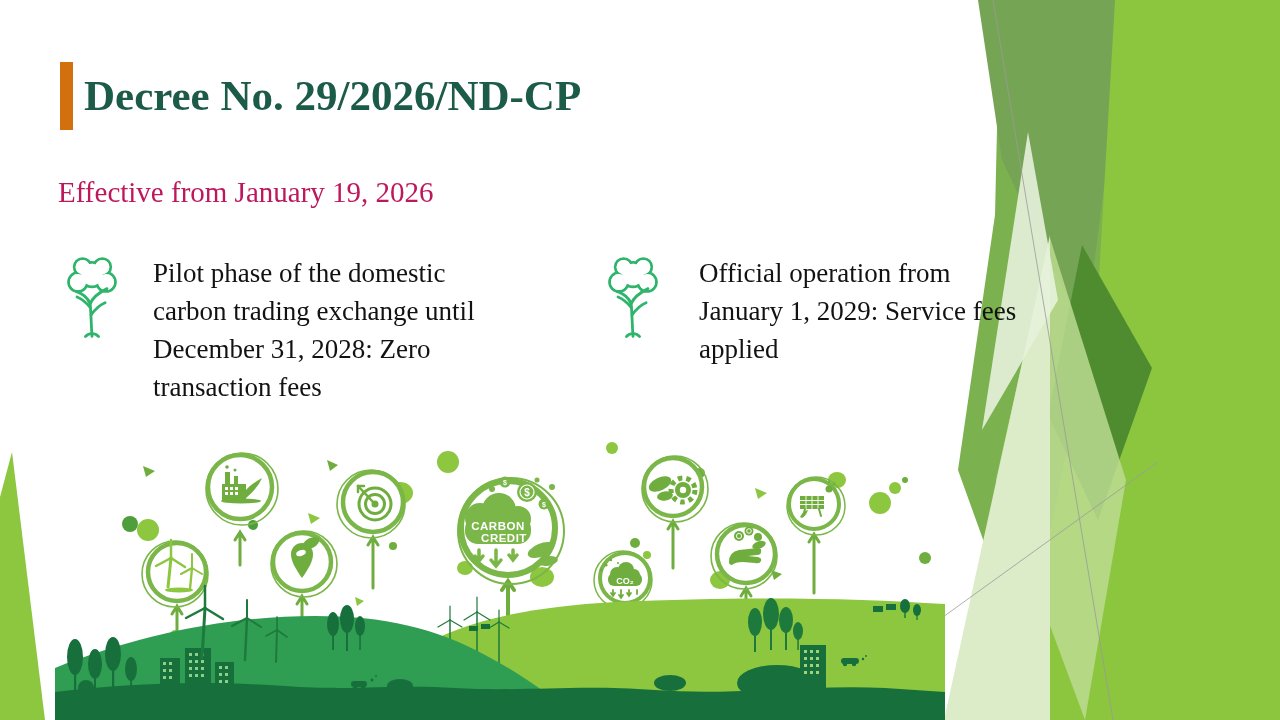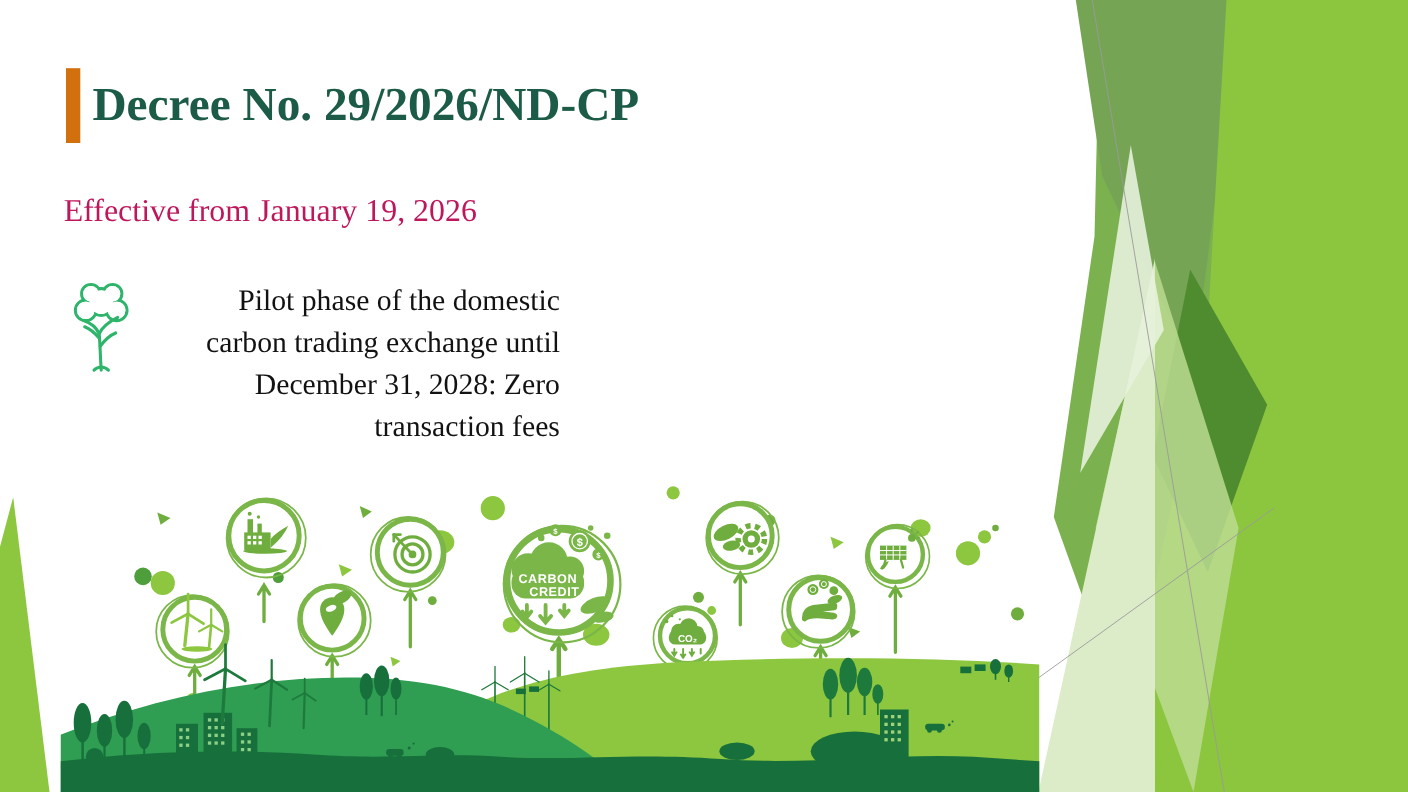--- a/index.html
+++ b/index.html
@@ -15,21 +15,21 @@
   .title-row h1{
     margin:0;font-weight:700;font-size:43px;line-height:68px;color:#1D5B49;
     font-family:"Liberation Serif",serif;white-space:nowrap;
   }
   .subtitle{
     position:absolute;left:58px;top:176px;margin:0;font-size:29px;color:#be185d;
   }
   .bullet{position:absolute;display:flex;align-items:flex-start;}
   .bullet .tree{flex:0 0 auto;}
   .bullet p{margin:0;font-size:27px;line-height:38px;color:#121212;}
-  .bullet-1{left:62px;top:254px;text-align:right;}
+  .bullet-1{left:62px;top:254px;}
   .bullet-1 p{margin-left:31px;width:356px;}
   .bullet-2{left:603px;top:254px;}
   .bullet-2 p{margin-left:36px;width:324px;}
   .illustration{position:absolute;left:55px;top:440px;width:890px;height:280px;}
   .hidden-defs{position:absolute;width:0;height:0;overflow:hidden;}
 </style>
 </head>
 <body>
 
 <svg class="hidden-defs" aria-hidden="true">
@@ -86,20 +86,26 @@
 
   <p class="subtitle">Effective from January 19, 2026</p>
 
   <div class="bullet bullet-1">
     <svg class="tree" width="60" height="88" viewBox="0 0 64 92">
       <use href="#treeDef"></use>
     </svg>
     <p>Pilot phase of the domestic carbon trading exchange until December 31, 2028: Zero transaction fees</p>
   </div>
 
+  <div class="bullet bullet-2">
+    <svg class="tree" width="60" height="88" viewBox="0 0 64 92">
+      <use href="#treeDef"></use>
+    </svg>
+    <p>Official operation from January 1, 2029: Service fees applied</p>
+  </div>
 
   <svg class="illustration" viewBox="0 0 890 280">
 
     <g>
       <polygon points="88,26 100,31 91,37" fill="#6FAE3E"></polygon>
       <circle cx="75" cy="84" r="8" fill="#4E9E3C"></circle>
       <circle cx="93" cy="90" r="11" fill="#8DC63F"></circle>
       <polygon points="253,73 265,78 256,84" fill="#8DC63F"></polygon>
       <polygon points="272,20 283,25 275,31" fill="#6FAE3E"></polygon>
       <circle cx="393" cy="22" r="11" fill="#8DC63F"></circle>

